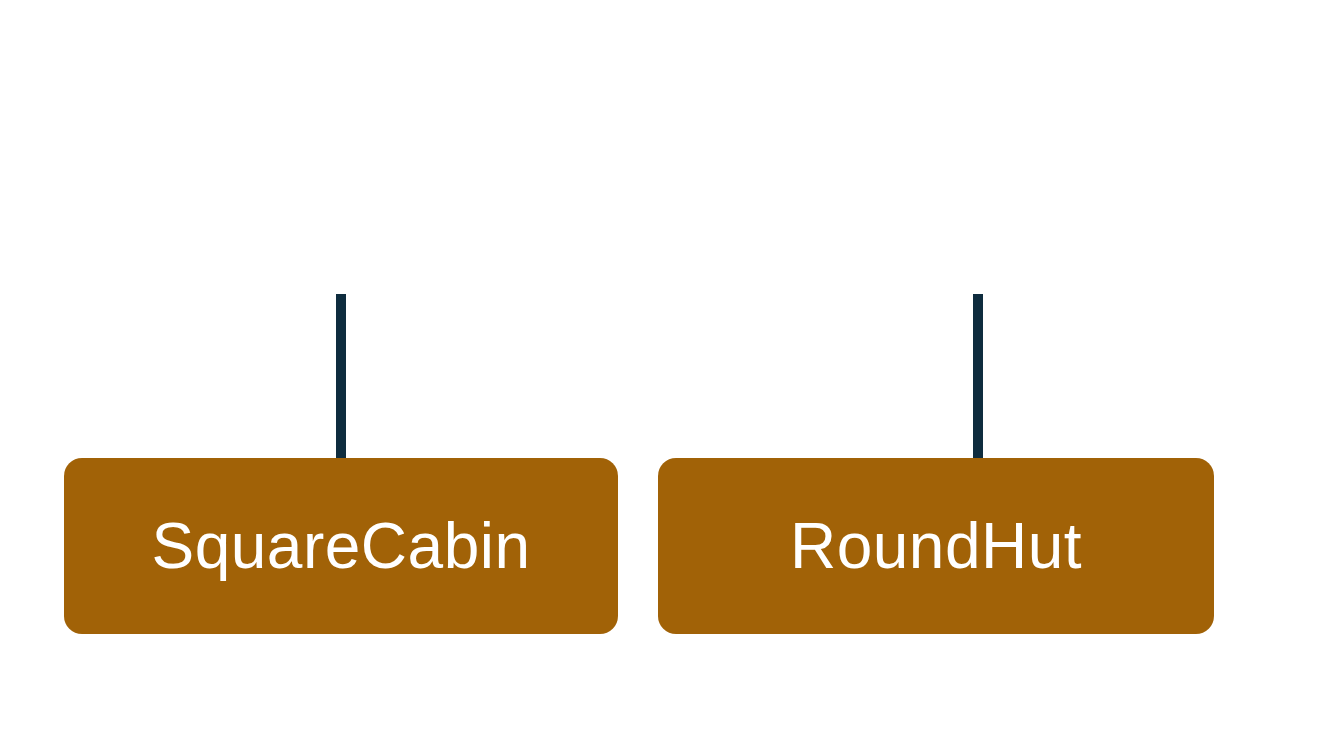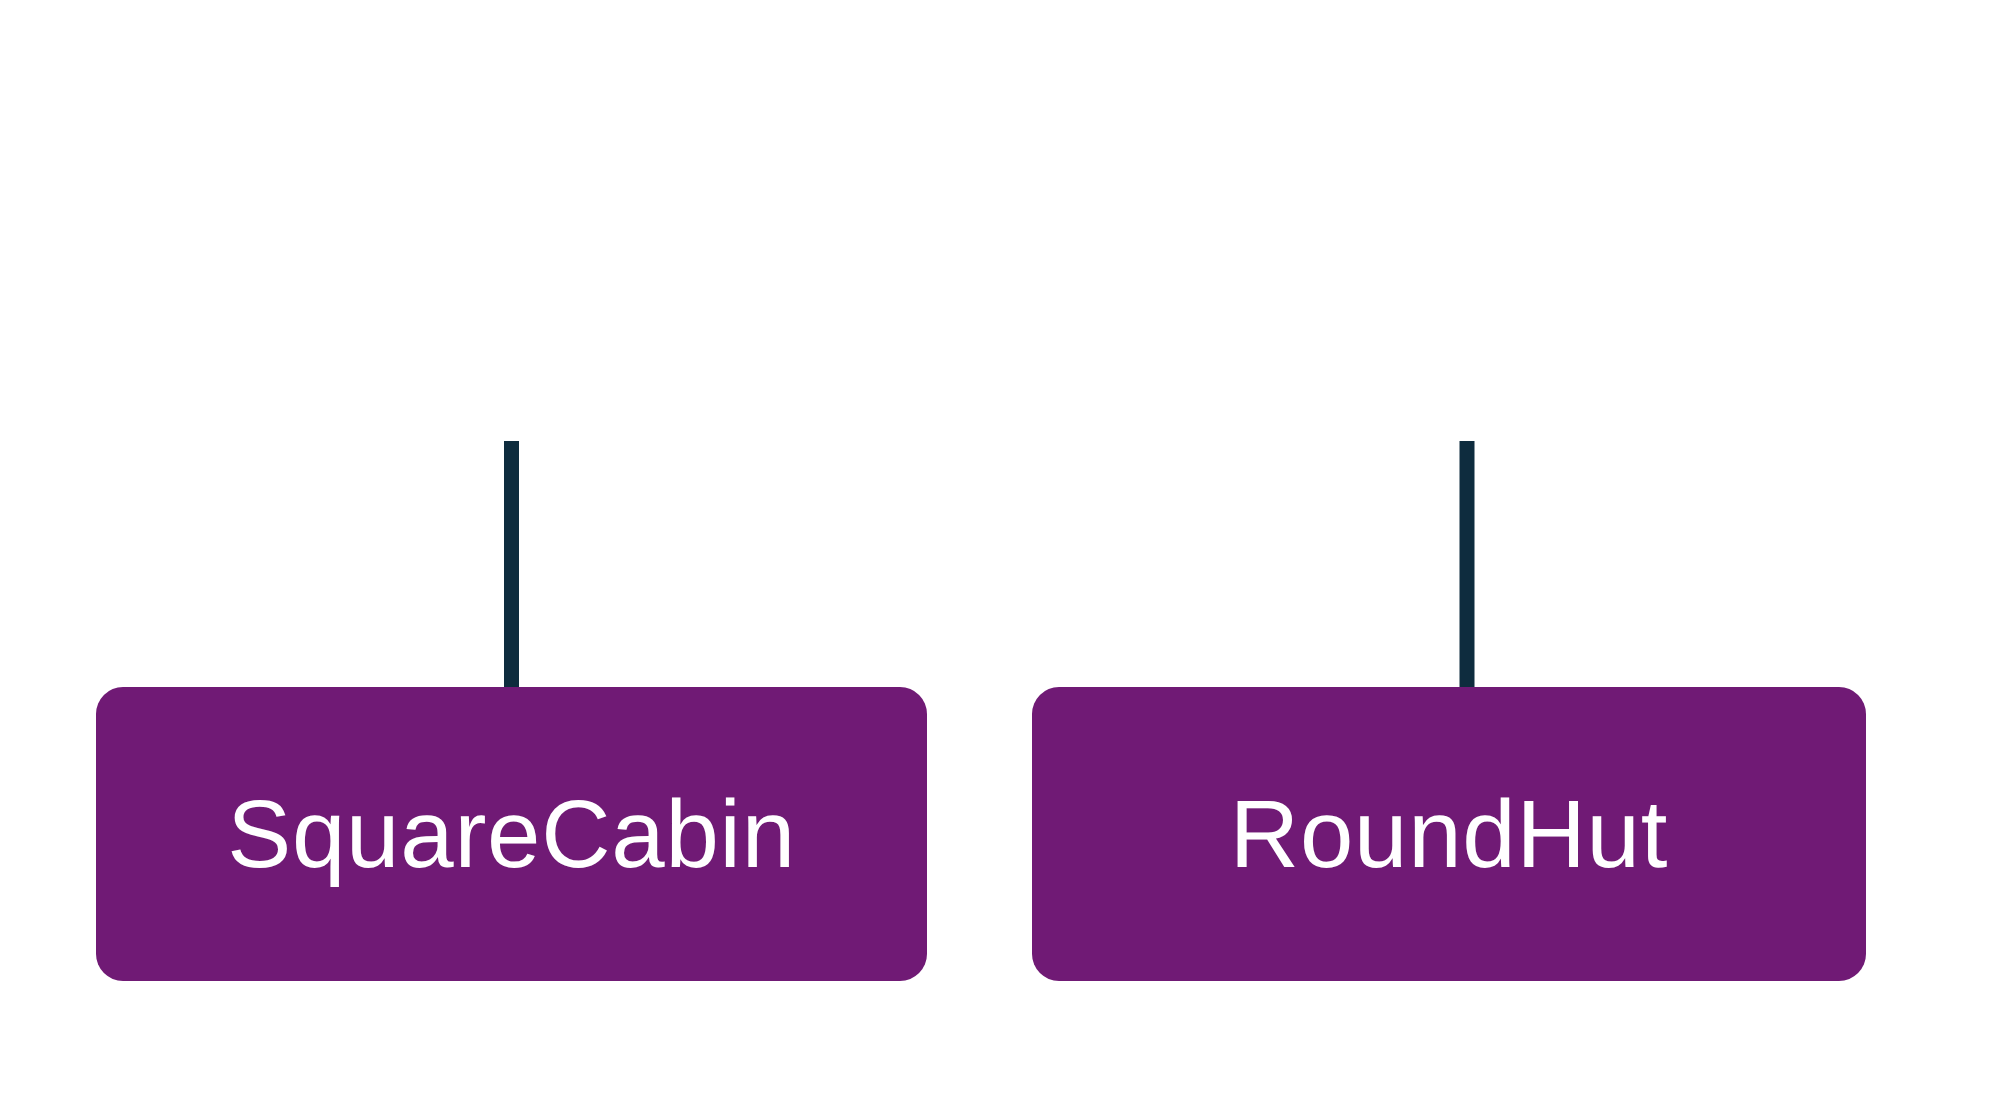--- a/index.html
+++ b/index.html
@@ -29,29 +29,29 @@
   }
   .node-root {
     left: 64px;
     top: 98px;
     width: 1190px;
     height: 196px;
     background: #36d379;
   }
   .node-child {
     top: 458px;
-    height: 196px;
-    background: #701a75;
+    height: 176px;
+    background: #a16207;
   }
   .node-child-left {
     left: 64px;
     width: 554px;
   }
   .node-child-right {
-    left: 688px;
+    left: 658px;
     width: 556px;
   }
   .connector {
     position: absolute;
     top: 294px;
     width: 10px;
     height: 164px;
     background: #0e2c3e;
   }
   .connector-left  { left: 336px; }

